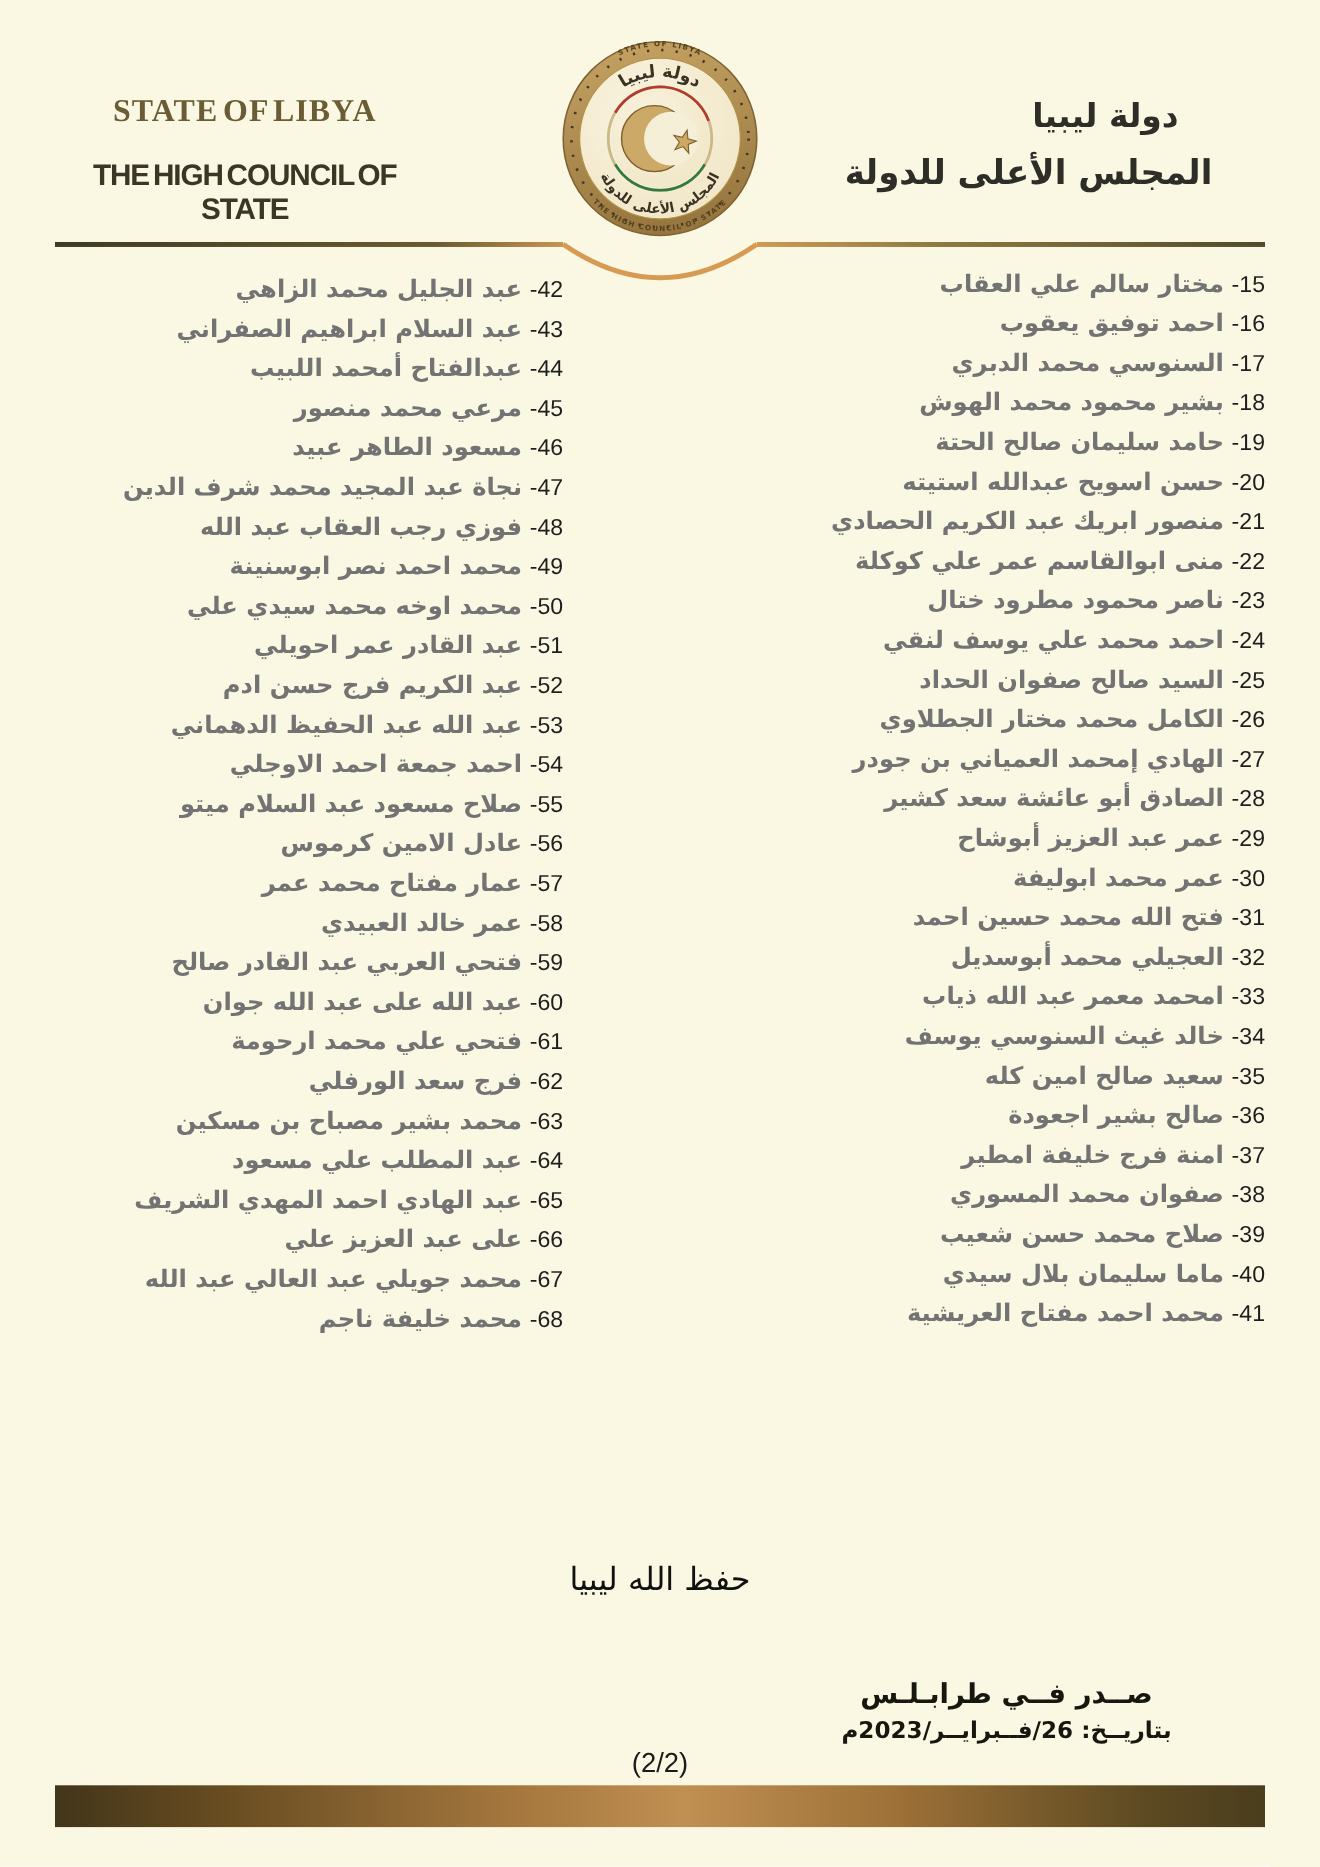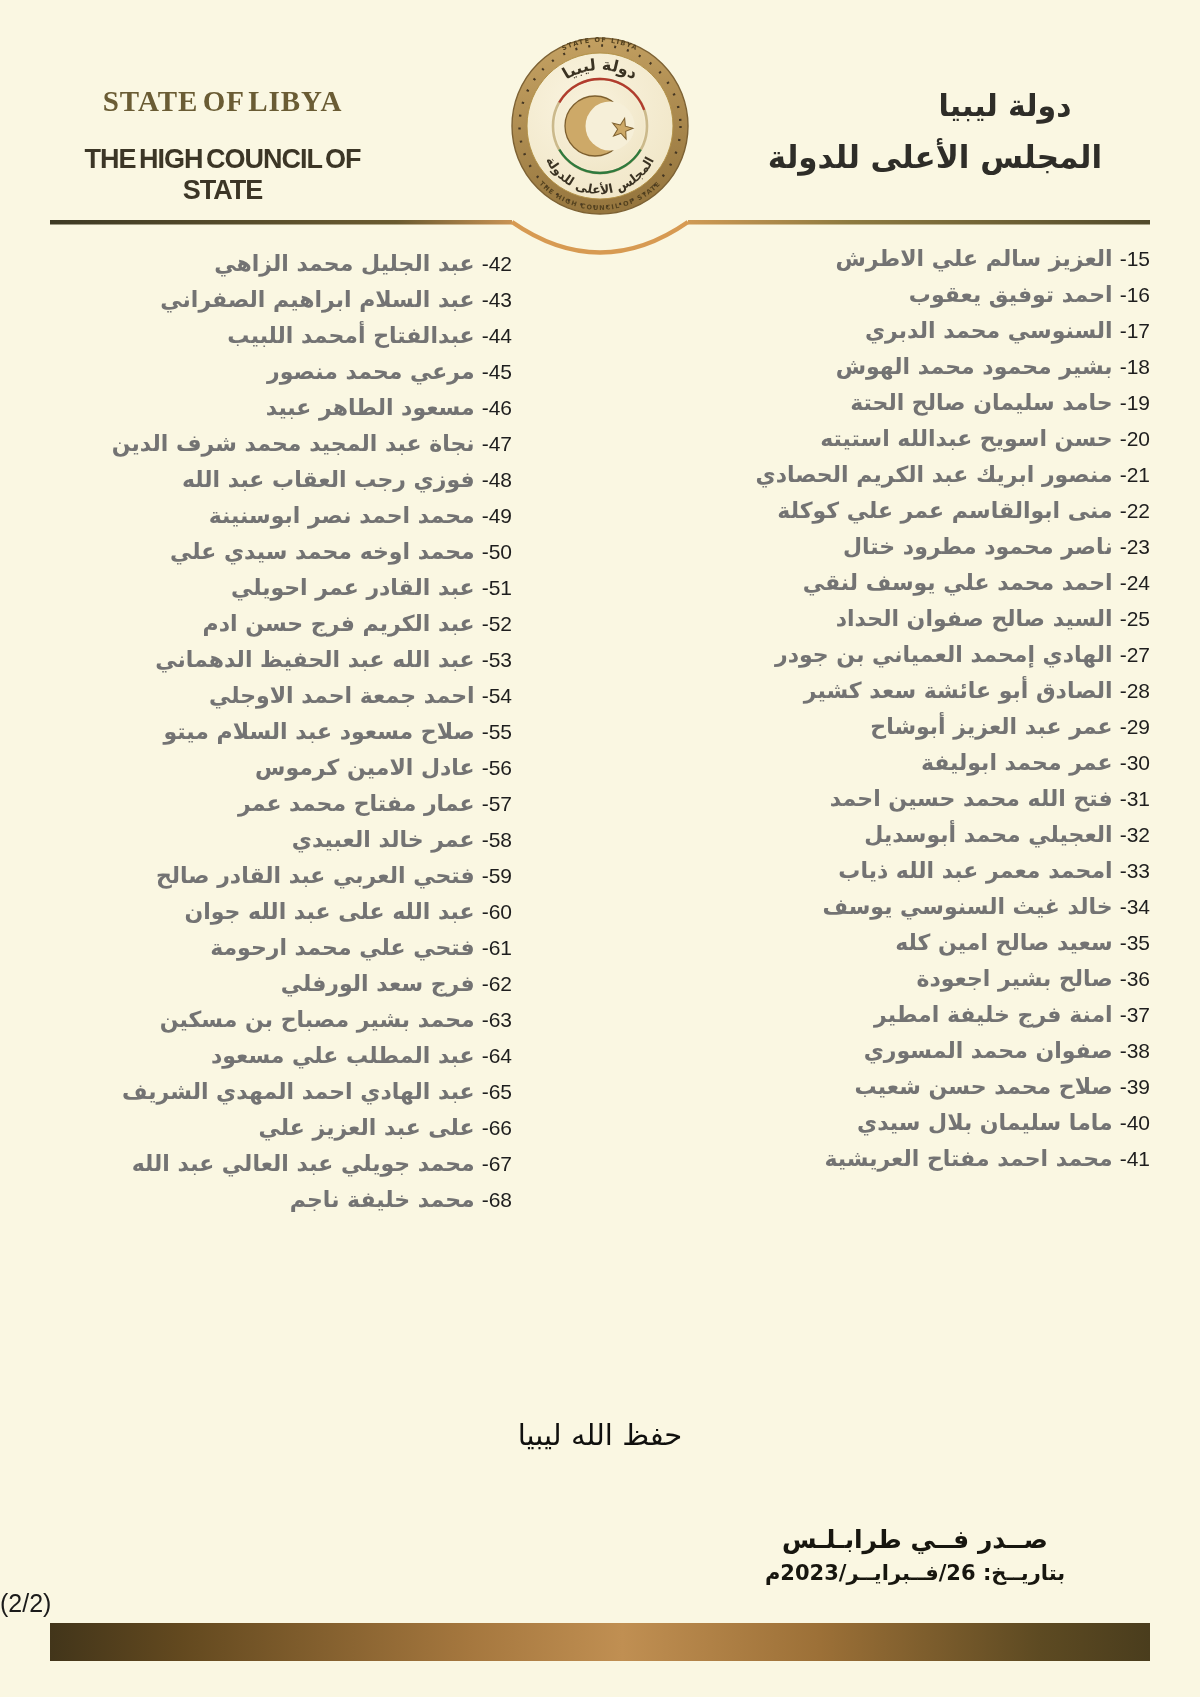--- a/index.html
+++ b/index.html
@@ -24,21 +24,21 @@
   .col-b{width:42%;padding-top:5px;}
   .row{direction:rtl;text-align:right;line-height:36px;height:36px;}
   .row .num{font-family:Liberation Sans, sans-serif;font-weight:400;font-size:21px;color:#1e1e1e;}
   .row .name{font-weight:700;font-size:22px;color:#737373;margin-right:7px;}
 
   
   .blessing{position:absolute;left:0;top:1415px;width:100%;text-align:center;font-weight:400;font-size:29px;line-height:40px;color:#10100e;direction:rtl;}
   .issued{position:absolute;right:90px;top:1522px;width:390px;text-align:center;direction:rtl;}
   .issued .place{font-weight:700;font-size:25px;line-height:36px;color:#17160f;}
   .issued .date{font-weight:700;font-size:21px;line-height:30px;color:#17160f;}
-  .pagenum{position:absolute;left:0;top:1589px;width:100%;font-family:"Liberation Sans",sans-serif;font-weight:400;font-size:25px;color:#1b1b1b;}
+  .pagenum{position:absolute;left:0;top:1589px;width:100%;text-align:center;font-family:"Liberation Sans",sans-serif;font-weight:400;font-size:25px;color:#1b1b1b;}
   .bottom-bar{position:absolute;left:50px;right:50px;top:1623px;height:38px;
     background:linear-gradient(90deg,#42351a 0%,#63491f 12%,#a5773e 38%,#c08f52 52%,#9c7037 70%,#5d4a22 90%,#4a3d1d 100%);}
 </style>
 </head>
 <body>
 
 <div class="page">
 
   <div class="hdr-left">
     <div class="l1">STATE OF LIBYA</div>
@@ -106,21 +106,21 @@
       </linearGradient>
     </defs>
     <rect x="50" y="25" width="462" height="4.5" fill="url(#lg1)"></rect>
     <rect x="688" y="25" width="462" height="4.5" fill="url(#lg2)"></rect>
     <path d="M 512,27 Q 600,88 688,27" stroke="#d79a52" stroke-width="4.5" fill="none"></path>
   </svg>
 
   <div class="cols">
     <section class="col col-a">
 
-        <div class="row"><span class="num">15-</span><span class="name">العزيز سالم علي الاطرش</span></div>
+        <div class="row"><span class="num">15-</span><span class="name">مختار سالم علي العقاب</span></div>
 
         <div class="row"><span class="num">16-</span><span class="name">احمد توفيق يعقوب</span></div>
 
         <div class="row"><span class="num">17-</span><span class="name">السنوسي محمد الدبري</span></div>
 
         <div class="row"><span class="num">18-</span><span class="name">بشير محمود محمد الهوش</span></div>
 
         <div class="row"><span class="num">19-</span><span class="name">حامد سليمان صالح الحتة</span></div>
 
         <div class="row"><span class="num">20-</span><span class="name">حسن اسويح عبدالله استيته</span></div>
@@ -128,20 +128,21 @@
         <div class="row"><span class="num">21-</span><span class="name">منصور ابريك عبد الكريم الحصادي</span></div>
 
         <div class="row"><span class="num">22-</span><span class="name">منى ابوالقاسم عمر علي كوكلة</span></div>
 
         <div class="row"><span class="num">23-</span><span class="name">ناصر محمود مطرود ختال</span></div>
 
         <div class="row"><span class="num">24-</span><span class="name">احمد محمد علي يوسف لنقي</span></div>
 
         <div class="row"><span class="num">25-</span><span class="name">السيد صالح صفوان الحداد</span></div>
 
+        <div class="row"><span class="num">26-</span><span class="name">الكامل محمد مختار الجطلاوي</span></div>
 
         <div class="row"><span class="num">27-</span><span class="name">الهادي إمحمد العمياني بن جودر</span></div>
 
         <div class="row"><span class="num">28-</span><span class="name">الصادق أبو عائشة سعد كشير</span></div>
 
         <div class="row"><span class="num">29-</span><span class="name">عمر عبد العزيز أبوشاح</span></div>
 
         <div class="row"><span class="num">30-</span><span class="name">عمر محمد ابوليفة</span></div>
 
         <div class="row"><span class="num">31-</span><span class="name">فتح الله محمد حسين احمد</span></div>

